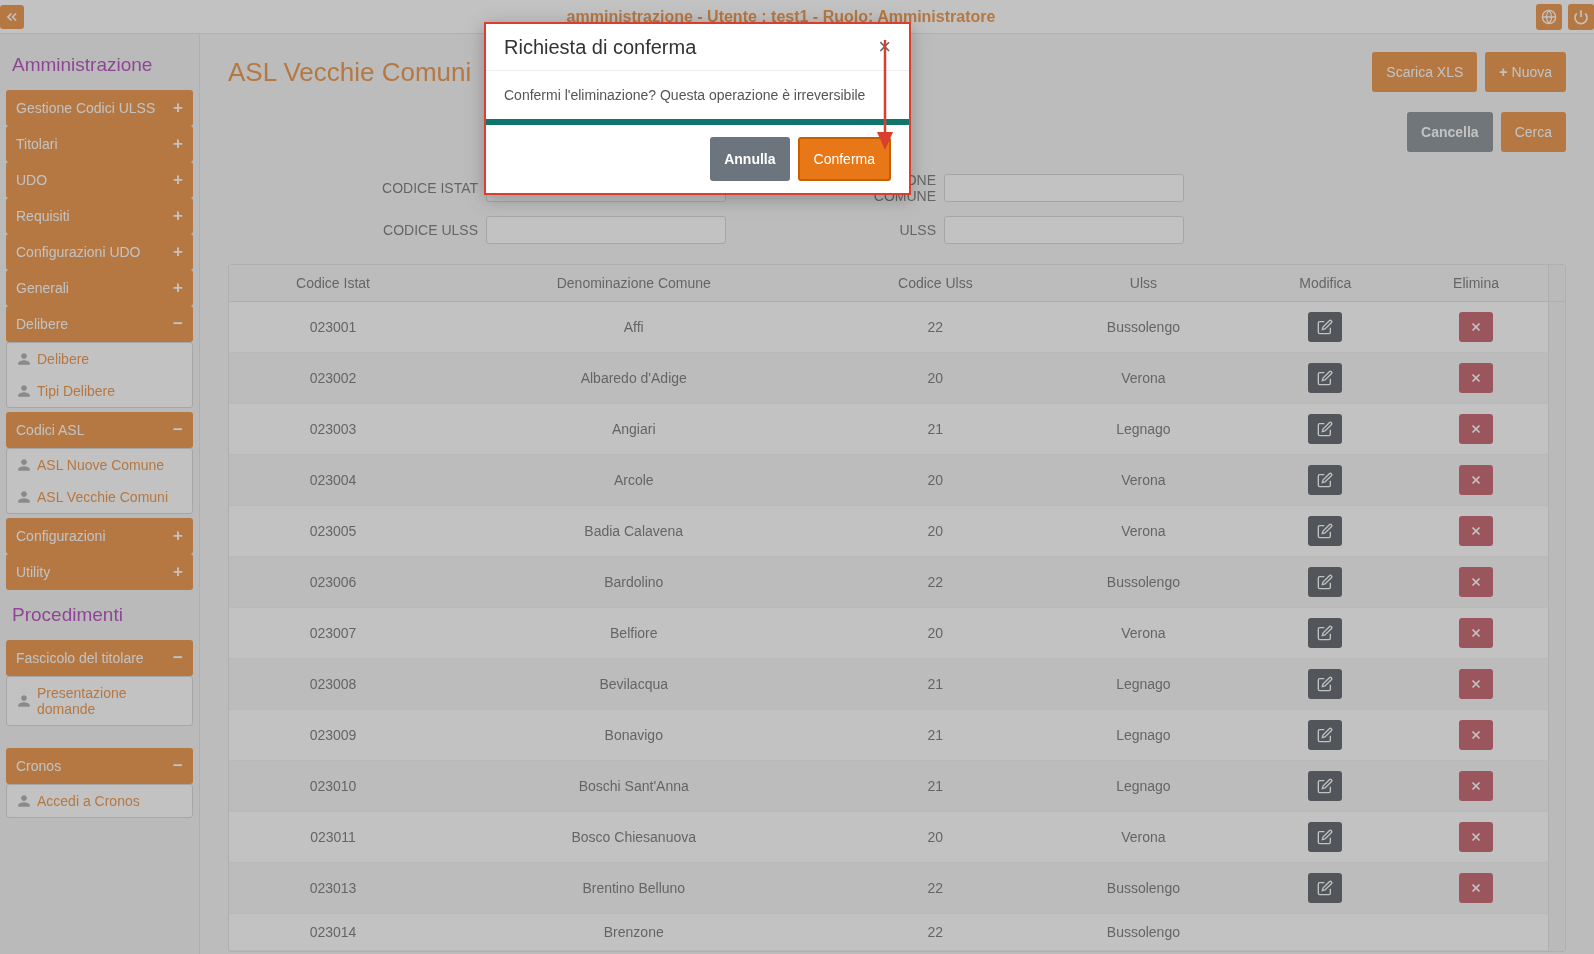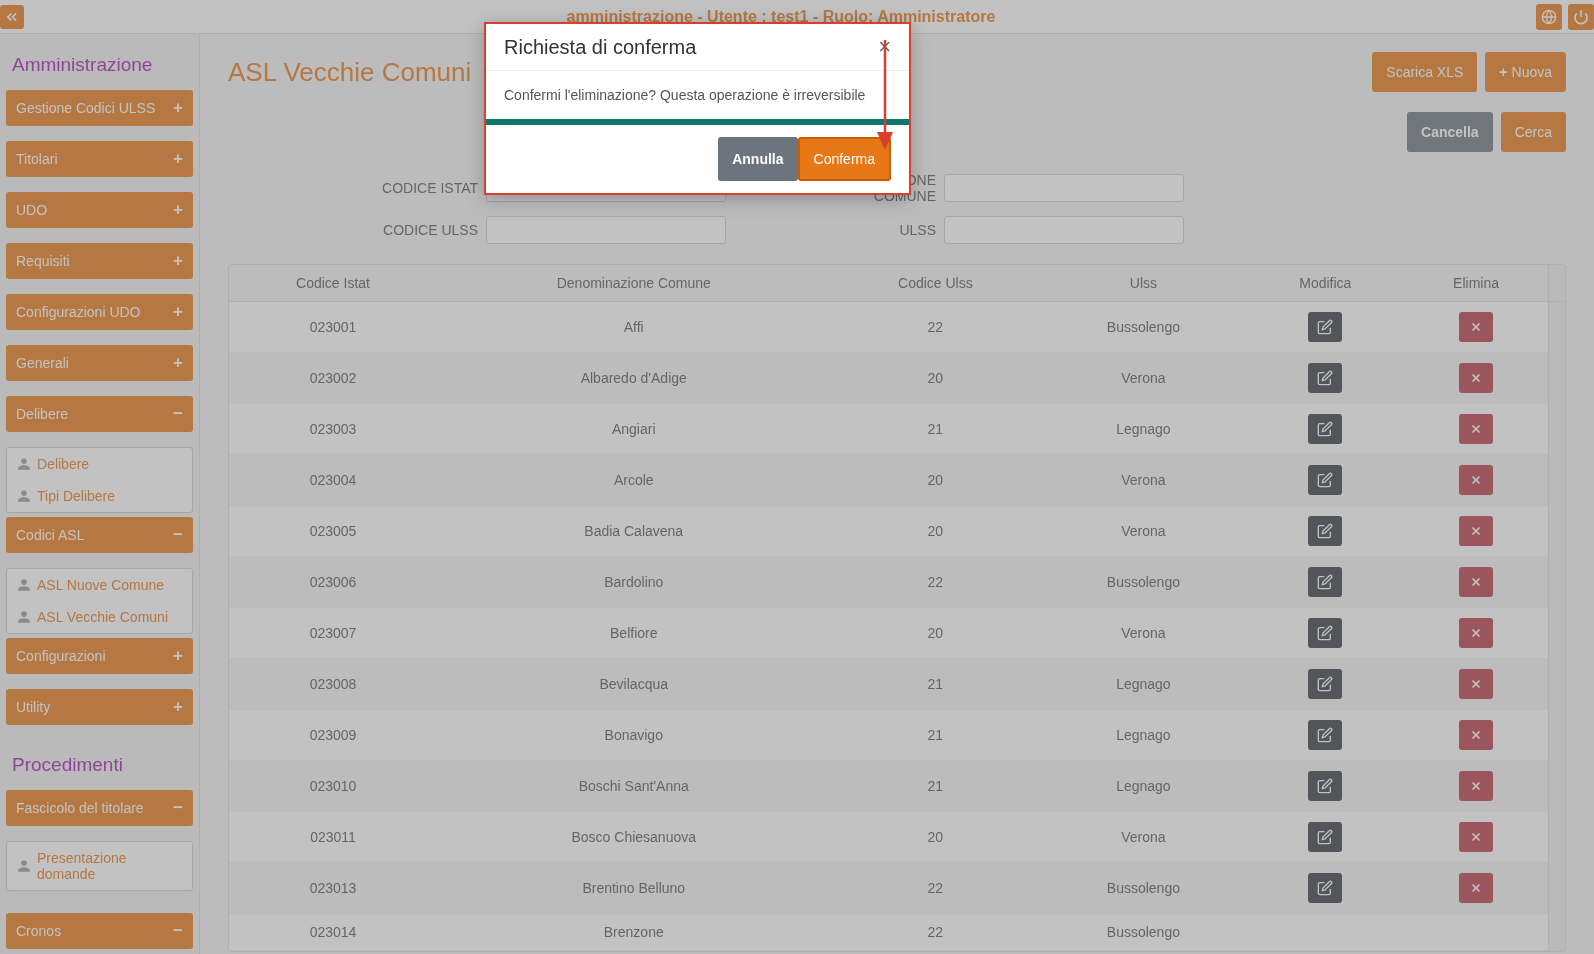--- a/index.html
+++ b/index.html
@@ -6,21 +6,21 @@
 body { background:#f5f5f5; width:1594px; height:954px; overflow:hidden; position:relative; }
 
 .topbar { background:#fff; height:34px; display:flex; align-items:center; padding:0 0; border-bottom:1px solid #ddd;text-align:center; }
 .topbar .collapse-btn { background:#e87817; color:#fff; width:24px; height:24px; border-radius:3px; display:flex; align-items:center; justify-content:center; font-size:14px; margin-right:8px; cursor:pointer; }
 .topbar .title { color:#e87817; font-weight:bold; font-size:16px; flex:1; }
 .topbar .icon-btn { background:#e87817; color:#fff; width:26px; height:26px; border-radius:3px; display:flex; align-items:center; justify-content:center; margin-left:6px; cursor:pointer; }
 
 .layout { display:flex; height:calc(954px - 34px); }
 .sidebar { width:200px; background:#f0f0f0; padding:6px; overflow-y:auto; border-right:1px solid #ddd; }
 .sidebar-section-title { color:#a21caf; font-size:19px; padding:14px 6px 14px 6px; }
-.nav-item { background:#e87817; color:#fff; padding:8px 10px; border-radius:3px; margin-bottom:15px; display:flex; justify-content:space-between; align-items:center; cursor:pointer; font-size:14px; }
+.nav-item { background:#e87817; color:#fff; padding:8px 10px; border-radius:3px; margin-bottom:0; display:flex; justify-content:space-between; align-items:center; cursor:pointer; font-size:14px; }
 .nav-item.expanded { background:#e87817; }
 .nav-sub { background:#fff; border:1px solid #ccc; border-radius:3px; margin-bottom:4px; }
 .nav-sub-item { padding:8px 10px; color:#e87817; font-size:14px; cursor:pointer; display:flex; align-items:center; gap:6px; }
 .nav-sub-item .user-icon { color:#888; }
 
 .main { flex:1; padding:18px 28px; overflow-y:auto; position:relative; }
 .page-header { display:flex; justify-content:space-between; align-items:center; margin-bottom:20px; }
 .page-title { color:#e87817; font-size:26px; font-weight:500; }
 .header-actions { display:flex; gap:8px; }
 .btn { padding:12px 14px; border-radius:3px; font-size:14px; border:none; cursor:pointer; display:inline-flex; align-items:center; gap:4px; }
@@ -42,21 +42,21 @@
 .icon-btn-edit { background:#343a40; }
 .icon-btn-del { background:#b93946; }
 .scroll-col { width:16px; background:#f0f0f0; border-left:1px solid #ddd; }
 
 .overlay { position:absolute; inset:0; background:rgba(120,120,120,0.45); z-index:10; }
 .modal { position:absolute; top:22px; left:484px; width:427px; background:#fff; border:2px solid #d93f2c; z-index:20; box-shadow:0 4px 18px rgba(0,0,0,0.25); }
 .modal-header { display:flex; justify-content:space-between; align-items:center; padding:10px 18px; border-bottom:1px solid #eee; }
 .modal-title { font-size:20px; color:#333; }
 .modal-close { font-size:22px; color:#666; cursor:pointer; background:none; border:none; }
 .modal-body { padding:16px 18px; color:#555; font-size:14px; border-bottom:6px solid #0f766e; }
-.modal-footer { padding:12px 18px; display:flex; justify-content:flex-end; }
+.modal-footer { padding:12px 18px; display:flex; justify-content:flex-end; gap:8px; }
 .modal-footer .btn-orange { border:2px solid #c75e00; }
 .arrow { position:absolute; top:40px; left:870px; z-index:25; color:#d93f2c; pointer-events:none; }
 
 .plus-minus { font-size:17px; font-weight:bold; }
 svg { display:block; }
 </style>
 </head>
 <body>
 
 <div class="topbar">

